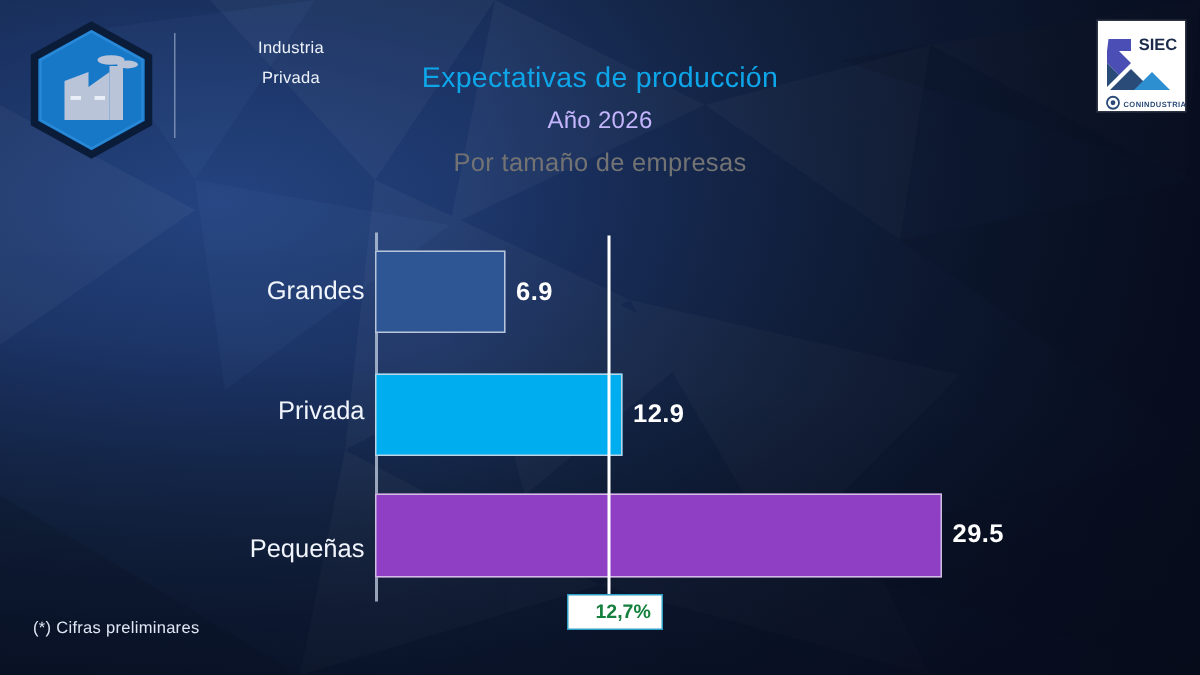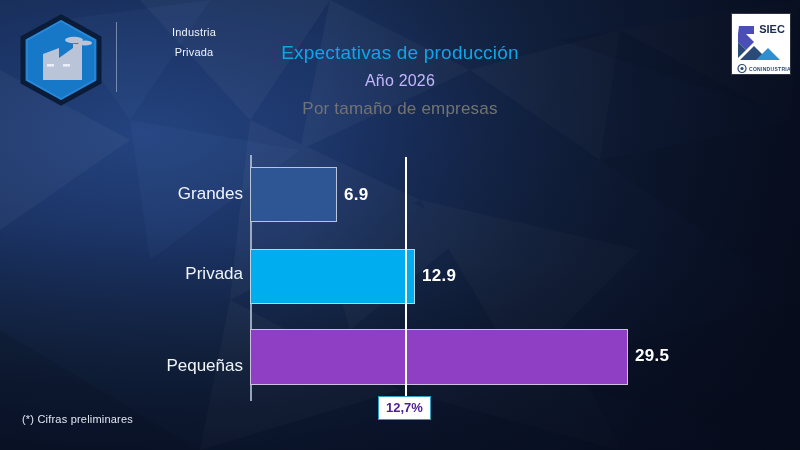--- a/index.html
+++ b/index.html
@@ -120,24 +120,24 @@
 
   .ref-line {
     position: absolute;
     left: 405px; top: 157px;
     width: 2px; height: 244px;
     background: #ffffff;
   }
   .ref-badge {
     position: absolute;
     left: 378px; top: 396px;
-    padding: 3px 7px 4px 7px;
+    padding: 3px 7px 4px 18px;
     background: #ffffff;
     border: 1px solid #2e9ec4;
-    color: #4c1d95;
+    color: #15803d;
     font-size: 13px;
     font-weight: bold;
     line-height: 15px;
   }
 
   .footnote {
     position: absolute;
     left: 22px; top: 413px;
     color: #dfe7f4;
     font-size: 11px;

